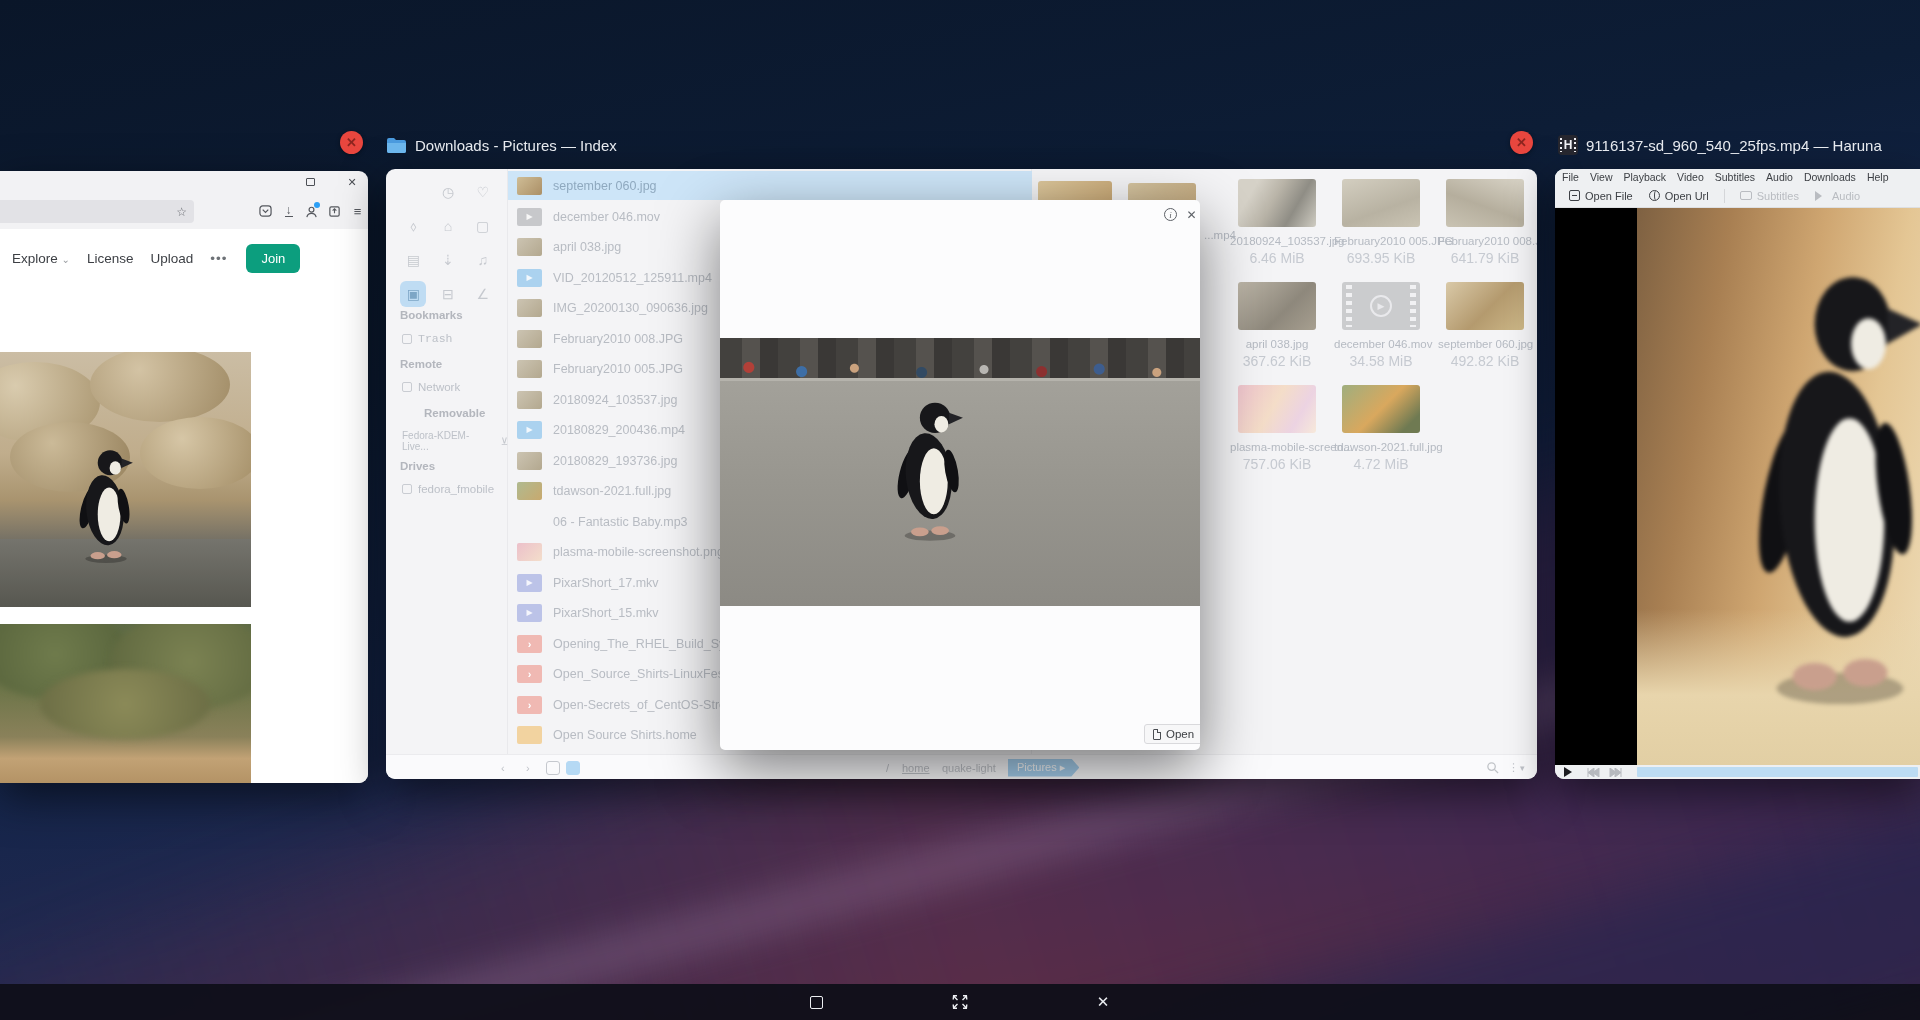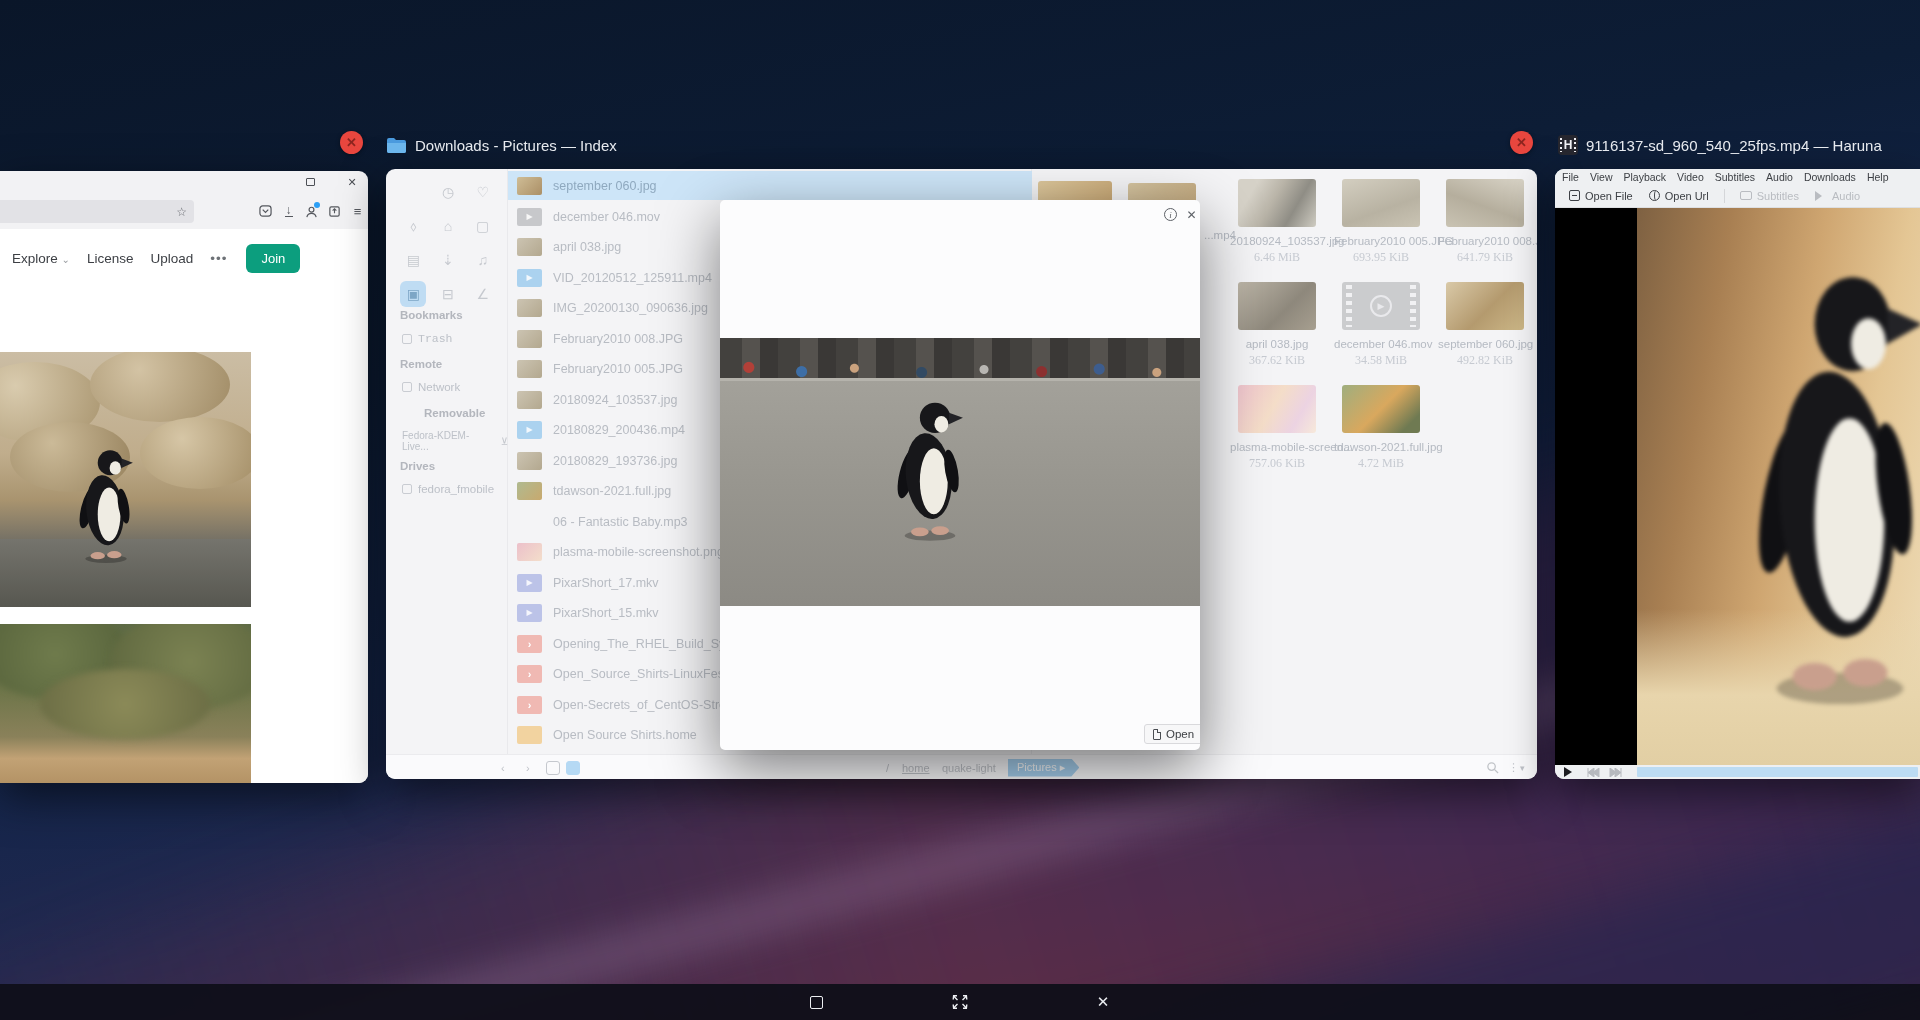--- a/index.html
+++ b/index.html
@@ -96,21 +96,21 @@
   [data-type="mov"] .fthumb::after, [data-type="mp4"] .fthumb::after, [data-type="mkv"] .fthumb::after {
     content:"▶"; position:absolute; inset:0; display:flex; align-items:center; justify-content:center;
     font-size:8px; color:rgba(255,255,255,.85); }
   [data-type="pdf"] .fthumb::after { content:"›"; position:absolute; inset:0; display:flex; align-items:center;
     justify-content:center; color:#fff; font-size:11px; font-weight:bold; }
 
   .fgrid { position:absolute; left:646px; top:0; width:505px; bottom:25px; overflow:hidden; }
   .gcell { position:absolute; width:94px; text-align:center; cursor:pointer; }
   .gthumb { margin:0 auto; width:78px; height:48px; border-radius:3px; position:relative; }
   .gname { margin-top:8px; font-size:11.5px; color:#b5bac2; white-space:nowrap; }
-  .gsize { margin-top:3px; font-size:12px; color:#c6cad1;font-family:Liberation Serif, serif; }
+  .gsize { margin-top:3px; font-size:14px; color:#c6cad1; }
   .th-penguin-sketch { background:linear-gradient(120deg,#d6d2c8 20%,#b9b4a8 45%,#8f8d85 70%,#cfccc2); }
   .th-rocks  { background:linear-gradient(160deg,#d3cec0,#b8b2a2 60%,#cac4b4); }
   .th-rocks2 { background:linear-gradient(200deg,#d8d3c6,#b5ae9d 55%,#c9c3b3); }
   .th-mascot-dark { background:linear-gradient(135deg,#bdb6a8,#8e887c 60%,#a79f90); }
   .th-film { background:#cbccce; }
   .th-film::before { content:""; position:absolute; left:4px; top:3px; bottom:3px; width:6px;
     background:repeating-linear-gradient(#f1f1f3 0 4px, transparent 4px 8px); }
   .th-film::after { content:""; position:absolute; right:4px; top:3px; bottom:3px; width:6px;
     background:repeating-linear-gradient(#f1f1f3 0 4px, transparent 4px 8px); }
   .th-film .playring { position:absolute; left:50%; top:50%; width:22px; height:22px; margin:-11px 0 0 -11px;

